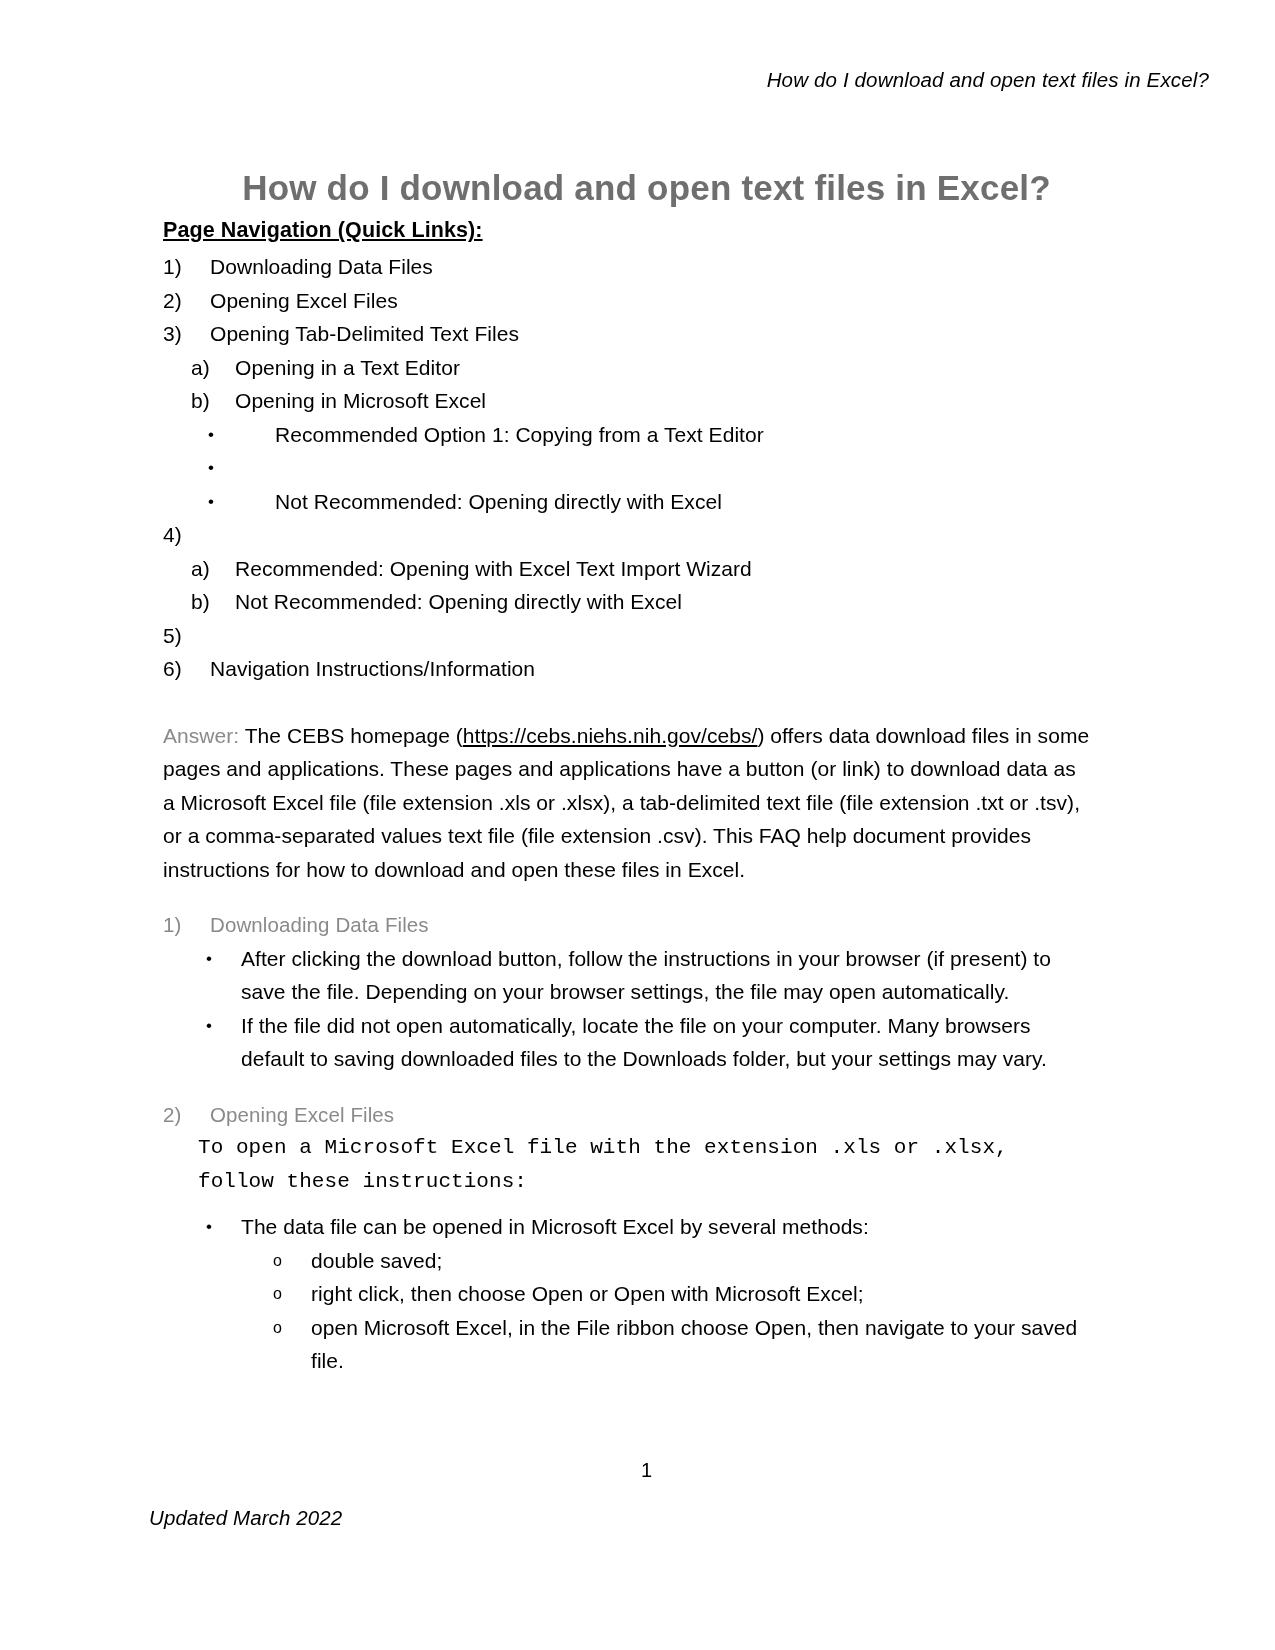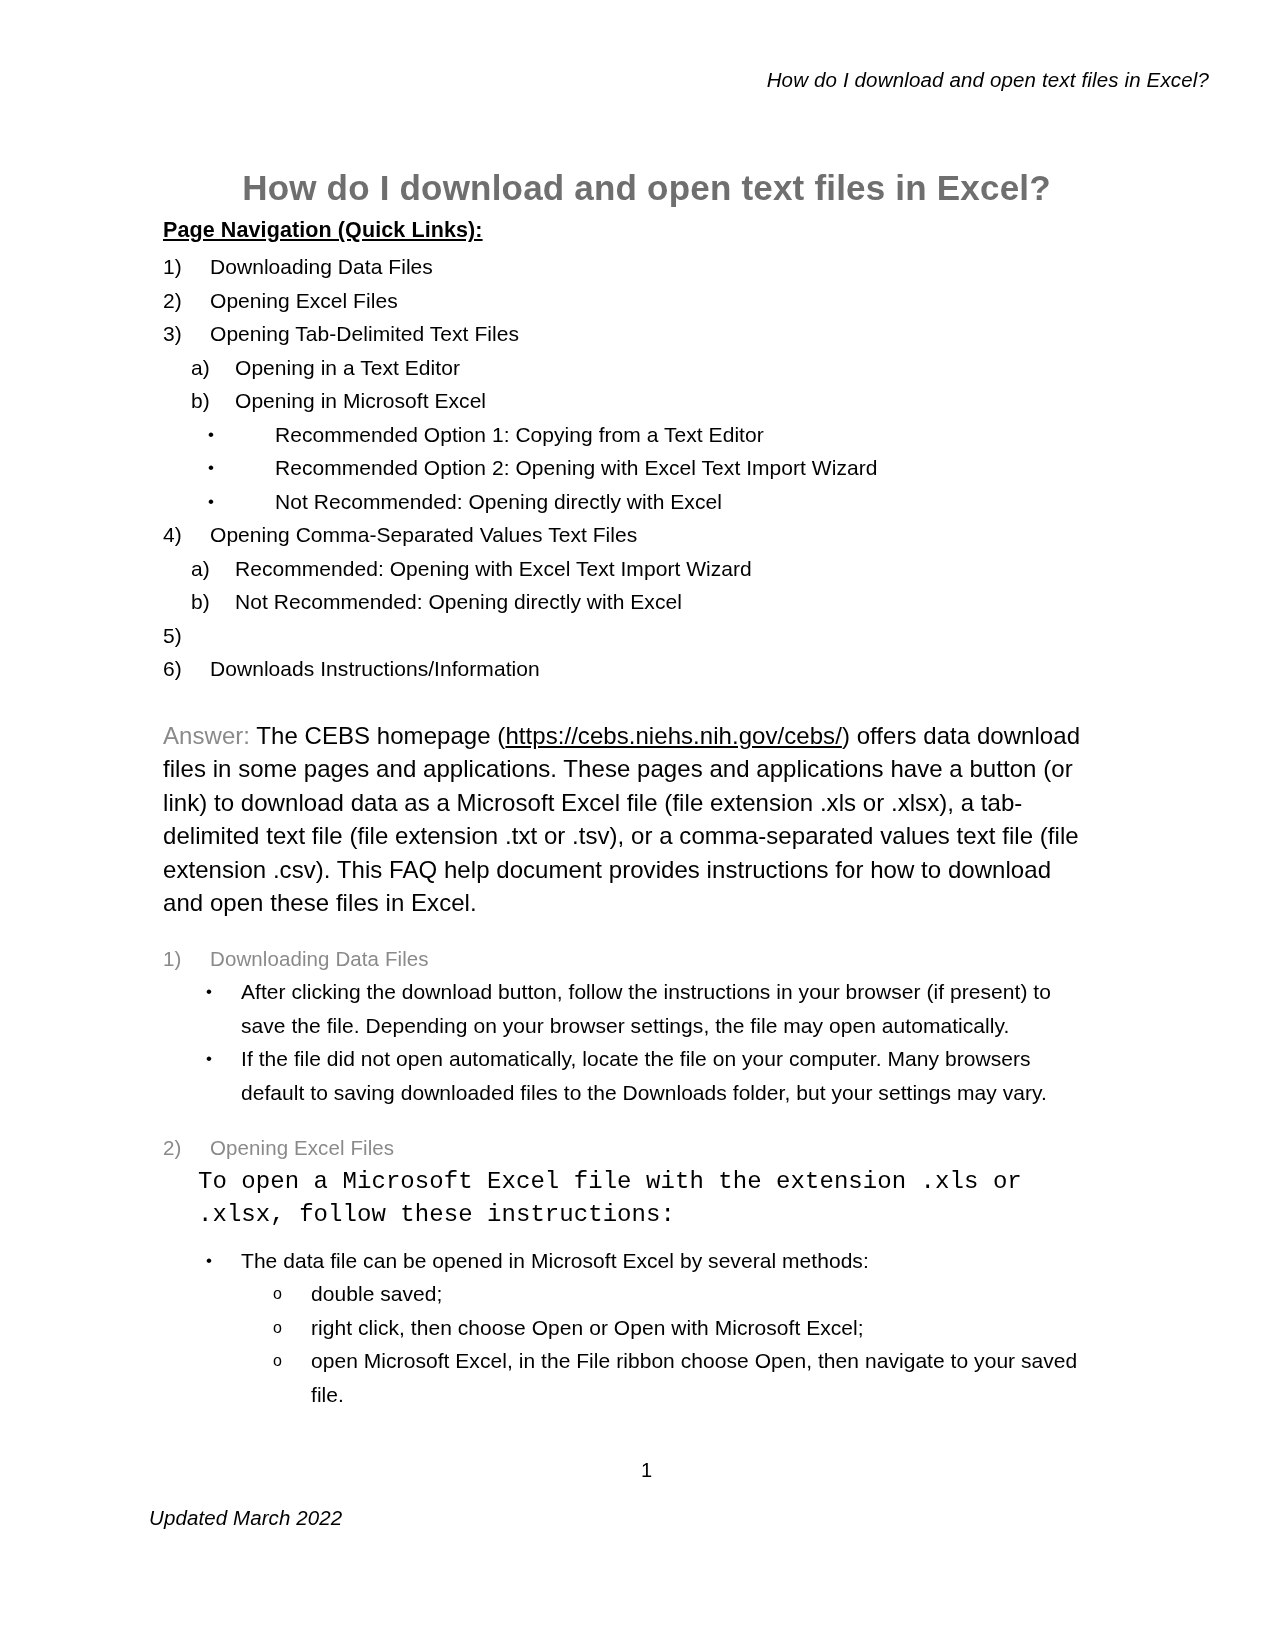--- a/index.html
+++ b/index.html
@@ -82,21 +82,21 @@
   .nav-row.lvl2 .marker { width: 44px; }
   .nav-row.lvl3 { padding-left: 45px; }
   .nav-row.lvl3 .marker { width: 67px; }
   .nav-row .marker.dot {
     font-size: 17px;
     line-height: 33.5px;
   }
 
   
   .para {
-    font-size: 24px;
+    font-size: 21px;
     line-height: 33.5px;
     letter-spacing: 0.05px;
     text-align: left;
     margin: 0;
   }
   .answer-label {
     color: #8a8a8a;
   }
   .link {
     color: #000000;
@@ -187,44 +187,42 @@
         <div class="nav-row lvl2">
           <span class="marker">b)</span>
           <span>Opening in Microsoft Excel</span>
         </div>
         <div class="nav-row lvl3">
           <span class="marker dot">•</span>
           <span>Recommended Option 1: Copying from a Text Editor</span>
         </div>
         <div class="nav-row lvl3">
           <span class="marker dot">•</span>
-          <span>Recommended Option 2: Opening with Excel Text Import Wizard</span>
         </div>
         <div class="nav-row lvl3">
           <span class="marker dot">•</span>
           <span>Not Recommended: Opening directly with Excel</span>
         </div>
         <div class="nav-row lvl1">
           <span class="marker">4)</span>
-          <span>Opening Comma-Separated Values Text Files</span>
         </div>
         <div class="nav-row lvl2">
           <span class="marker">a)</span>
           <span>Recommended: Opening with Excel Text Import Wizard</span>
         </div>
         <div class="nav-row lvl2">
           <span class="marker">b)</span>
           <span>Not Recommended: Opening directly with Excel</span>
         </div>
         <div class="nav-row lvl1">
           <span class="marker">5)</span>
         </div>
         <div class="nav-row lvl1">
           <span class="marker">6)</span>
-          <span>Downloads Instructions/Information</span>
+          <span>Navigation Instructions/Information</span>
         </div>
       </div>
 
     <div class="gap-lg"></div>
 
     <p class="para">
       <span class="answer-label">Answer:</span><span> The CEBS homepage (</span><span class="link">https://cebs.niehs.nih.gov/cebs/</span><span>) offers data download files in some pages and applications. These pages and applications have a button (or link) to download data as a Microsoft Excel file (file extension .xls or .xlsx), a tab-delimited text file (file extension .txt or .tsv), or a comma-separated values text file (file extension .csv). This FAQ help document provides instructions for how to download and open these files in Excel.</span>
     </p>
 
     <div class="gap-md"></div>

